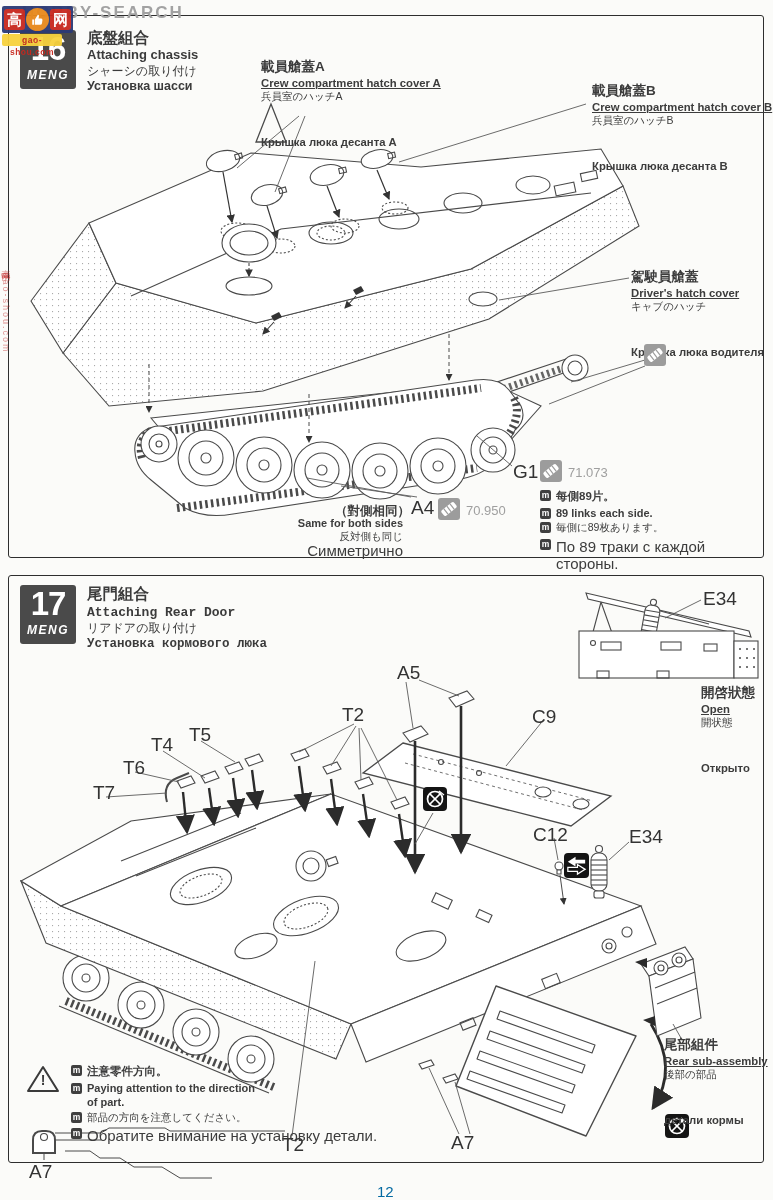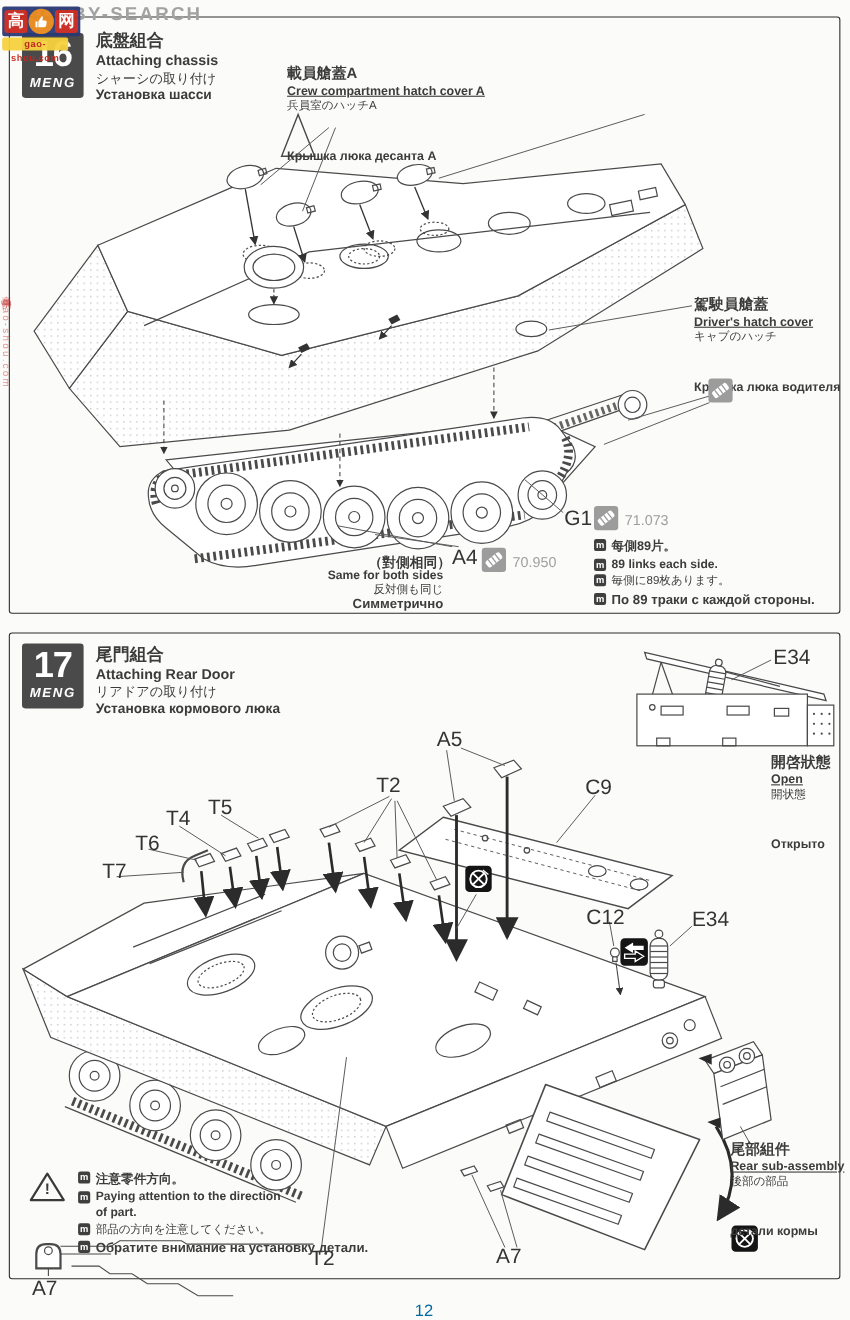--- a/index.html
+++ b/index.html
@@ -34,21 +34,21 @@
   .pl{position:absolute;font-size:19px;color:#333;white-space:nowrap;}
   .gnum{position:absolute;font-size:13px;color:#9f9f9f;white-space:nowrap;}
   .zhsm{position:absolute;font-size:12.5px;font-weight:bold;color:#3c3c3c;white-space:nowrap;}
   
   .nrow{display:flex;gap:5px;align-items:flex-start;margin-bottom:2.5px;}
   .micon{width:11px;height:11px;background:#3f3f3f;border-radius:2px;color:#fff;
     font-size:8.5px;font-weight:bold;line-height:11px;text-align:center;flex:none;margin-top:1px;}
   .nt-zh{font-size:11.5px;font-weight:bold;}
   .nt-en{font-size:11px;font-weight:bold;}
   .nt-ja{font-size:10.5px;}
-  .nt-ru{font-size:12px;font-weight:bold;}
+  .nt-ru{font-size:15px;font-weight:normal;}
   .indent{margin-left:16px;}
   
   .chip{position:absolute;border-radius:3px;}
   .chip svg{display:block;}
   .trackchip{background:#9c9c9c;width:22px;height:22px;}
   .blackchip{background:#141414;width:24px;height:24px;border-radius:4px;}
   .dirchip{background:#141414;width:25px;height:25px;border-radius:4px;}
   
   .wm-site{position:absolute;left:22px;top:3px;font-size:17px;font-weight:bold;
     letter-spacing:2px;color:#a2a2a2;z-index:5;}
@@ -214,20 +214,26 @@
     <span class="ja">シャーシの取り付け</span>
     <span class="ru">Установка шасси</span>
   </div>
 
   <div class="ml" style="left:252px;top:42px;">
     <span class="zh">載員艙蓋A</span>
     <span class="en">Crew compartment hatch cover A</span>
     <span class="ja">兵員室のハッチA</span>
     <span class="ru">Крышка люка десанта A</span>
   </div>
+  <div class="ml" style="left:583px;top:66px;">
+    <span class="zh">載員艙蓋B</span>
+    <span class="en">Crew compartment hatch cover B</span>
+    <span class="ja">兵員室のハッチB</span>
+    <span class="ru">Крышка люка десанта B</span>
+  </div>
   <div class="ml" style="left:622px;top:252px;">
     <span class="zh">駕駛員艙蓋</span>
     <span class="en">Driver's hatch cover</span>
     <span class="ja">キャブのハッチ</span>
     <span class="ru">Крышка люка водителя</span>
   </div>
 
   <div class="chip trackchip" style="left:635px;top:328px;">
     <svg width="22" height="22" viewBox="0 0 22 22">
       <g transform="rotate(-38 11 11)">
@@ -480,21 +486,21 @@
         <path d="M672,462 L664,448"></path>
         <path d="M545,262 L549,284"></path>
       </g>
     </g>
   </svg>
 
   <div class="badge" style="left:11px;top:9px;">
     <span class="num">17</span>
     <span class="brand">MENG</span>
   </div>
-  <div class="ht" style="left:78px;top:10px;">
+  <div class="ht" style="left:78px;top:10px;font-family:Liberation Mono, monospace;">
     <span class="zh">尾門組合</span>
     <span class="en">Attaching Rear Door</span>
     <span class="ja">リアドアの取り付け</span>
     <span class="ru">Установка кормового люка</span>
   </div>
 
   <div class="pl" style="left:694px;top:12px;">E34</div>
   <div class="ml" style="left:692px;top:108px;">
     <span class="zh">開啓狀態</span>
     <span class="en">Open</span>

